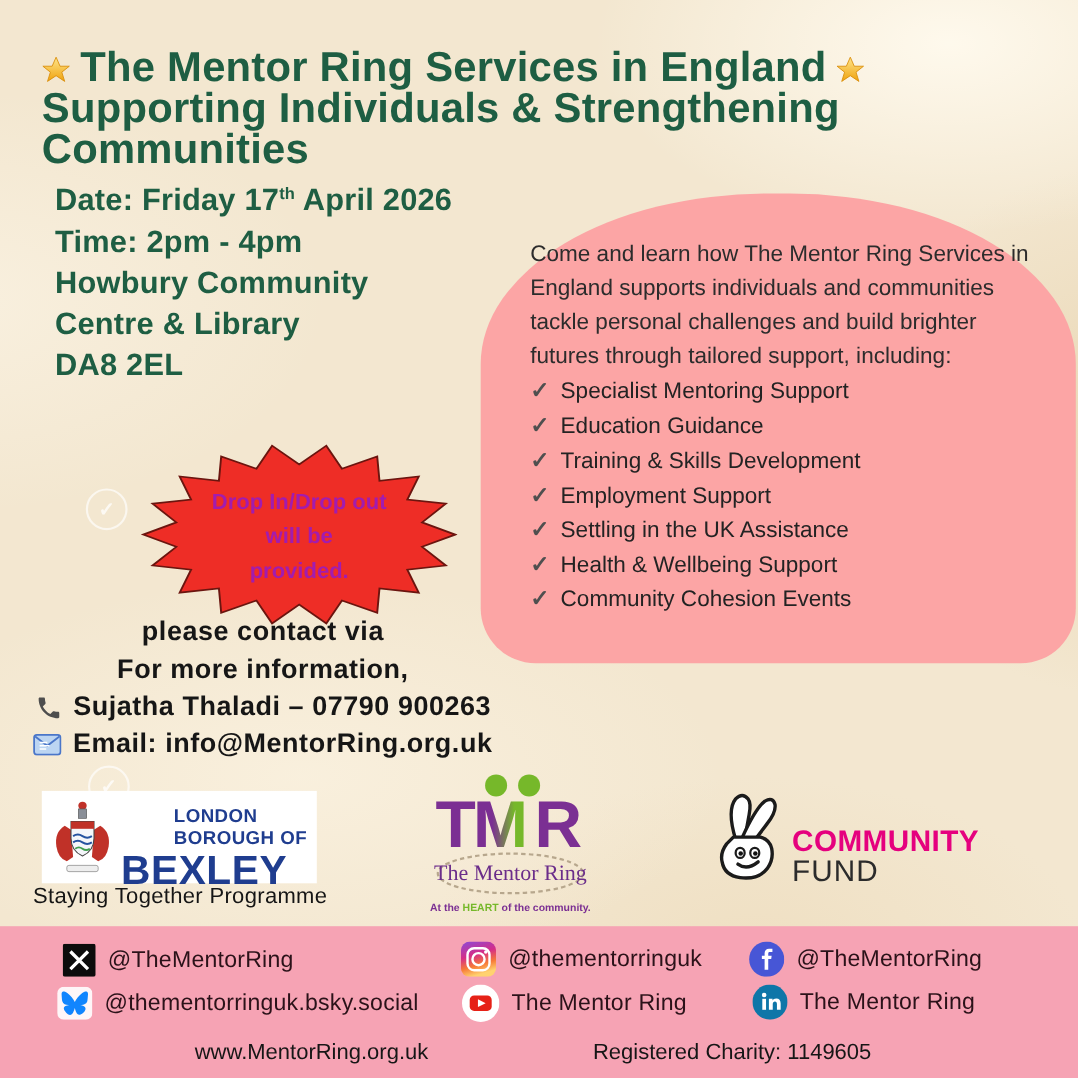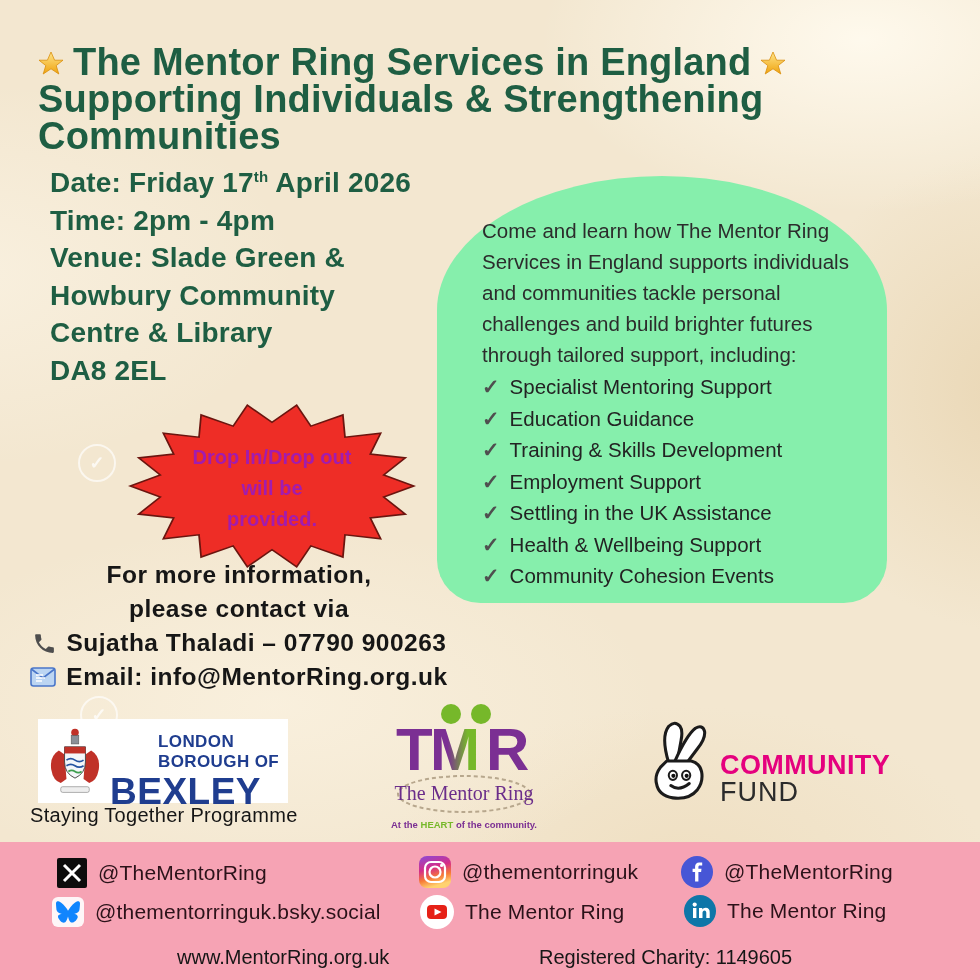--- a/index.html
+++ b/index.html
@@ -33,21 +33,21 @@
   .burst-text{position:absolute;inset:0;display:flex;flex-direction:column;align-items:center;
     justify-content:center;text-align:center;font-weight:700;font-size:20px;line-height:31px;
     color:#a21caf;padding-top:4px;}
 
   
   .contact{position:absolute;left:0;top:558px;width:478px;text-align:center;color:#161616;
     font-weight:700;font-size:24.5px;line-height:34px;letter-spacing:.5px;z-index:2;}
   .contact-row{display:flex;align-items:center;justify-content:center;gap:10px;}
 
   
-  .card{position:absolute;left:437px;top:176px;width:450px;height:427px;background:#86efac;
+  .card{position:absolute;left:437px;top:176px;width:541px;height:427px;background:#fca5a5;
     border-radius:260px 260px 50px 50px / 155px 155px 50px 50px;z-index:2;}
   .card-inner{position:absolute;left:45px;right:32px;top:39px;}
   .intro{margin:0;font-size:20.5px;line-height:31px;color:#2c2c2c;}
   .svc-list{list-style:none;margin:1px 0 0 0;padding:0;}
   .svc-list li{display:flex;align-items:baseline;gap:10px;font-size:20.5px;
     line-height:31.5px;color:#232323;}
   .check{color:#4f4f4f;font-weight:800;font-size:21px;}
 
   
   .bexley-box{position:absolute;left:38px;top:719px;width:250px;height:84px;background:#fff;z-index:2;}
@@ -96,40 +96,39 @@
       <svg class="star" viewBox="0 0 26 24">
         <polygon points="13,1 16.6,9.2 25,9.2 18.2,14.6 20.8,23 13,17.8 5.2,23 7.8,14.6 1,9.2 9.4,9.2" fill="url(#gold1)" stroke="#d98e0b" stroke-width="0.8"></polygon>
       </svg>
     </div>
     <div>Supporting Individuals &amp; Strengthening Communities</div>
   </header>
 
   <section class="details">
     <div><span>Date: Friday 17</span><sup>th</sup><span> April 2026</span></div>
     <div>Time: 2pm - 4pm</div>
-    <div>Venue: Slade Green &amp;</div>
     <div>Howbury Community</div>
     <div>Centre &amp; Library</div>
     <div>DA8 2EL</div>
   </section>
 
   <div class="burst">
     <svg viewBox="-2 -2 264 174" preserveAspectRatio="none">
       <polygon fill="#ee2d26" stroke="#6b150f" stroke-width="1.6" points="260,85 232.4,96.5 252.2,114.1 220.1,118 229.6,139.7 196.9,135.6 195,158.6 165.6,147 152.6,168.7 130,151 107.4,168.7 94.4,147 65,158.6 63.1,135.6 30.4,139.7 39.9,118 7.8,114.1 27.6,96.5 0,85 27.6,73.5 7.8,55.9 39.9,52 30.4,30.3 63.1,34.4 65,11.4 94.4,23 107.4,1.3 130,19 152.6,1.3 165.6,23 195,11.4 196.9,34.4 229.6,30.3 220.1,52 252.2,55.9 232.4,73.5"></polygon>
     </svg>
     <div class="burst-text">
       <div>Drop In/Drop out</div>
       <div>will be</div>
       <div>provided.</div>
     </div>
   </div>
 
   <section class="contact">
+    <div>please contact via</div>
     <div>For more information,</div>
-    <div>please contact via</div>
     <div class="contact-row">
       <svg width="25" height="25" viewBox="0 0 24 24">
         <path fill="#4e4e4e" d="M6.62 10.79c1.44 2.83 3.76 5.14 6.59 6.59l2.2-2.2c.27-.27.67-.36 1.02-.24 1.12.37 2.33.57 3.57.57.55 0 1 .45 1 1V20c0 .55-.45 1-1 1-9.39 0-17-7.61-17-17 0-.55.45-1 1-1h3.5c.55 0 1 .45 1 1 0 1.25.2 2.45.57 3.57.11.35.03.74-.25 1.02l-2.2 2.2z"></path>
       </svg>
       <span>Sujatha Thaladi – 07790 900263</span>
     </div>
     <div class="contact-row">
       <svg width="26" height="20" viewBox="0 0 26 20">
         <rect x="1" y="1" width="24" height="18" rx="2.5" fill="#bcd5f2" stroke="#4a76c9" stroke-width="1.6"></rect>
         <path d="M2 2.5 L13 11 L24 2.5" fill="none" stroke="#4a76c9" stroke-width="1.6"></path>

